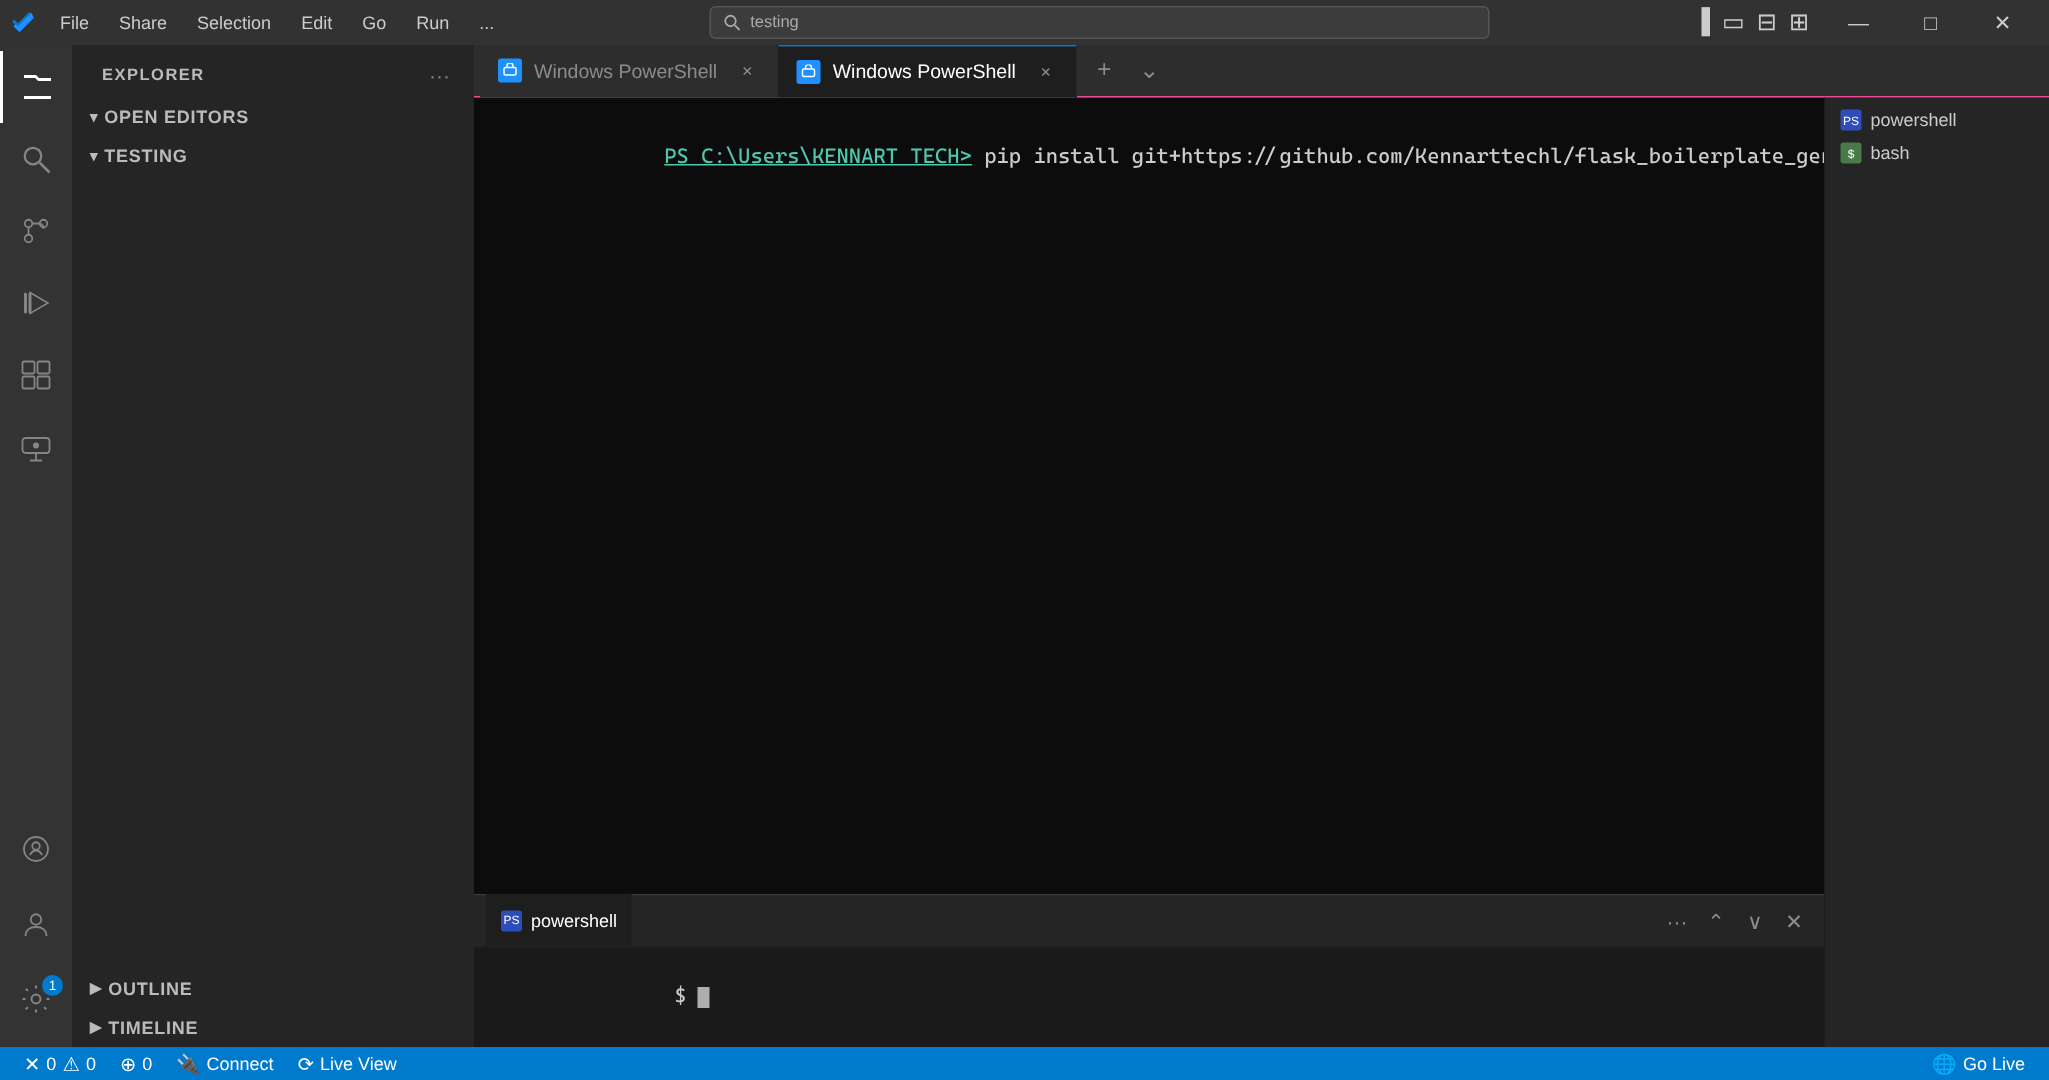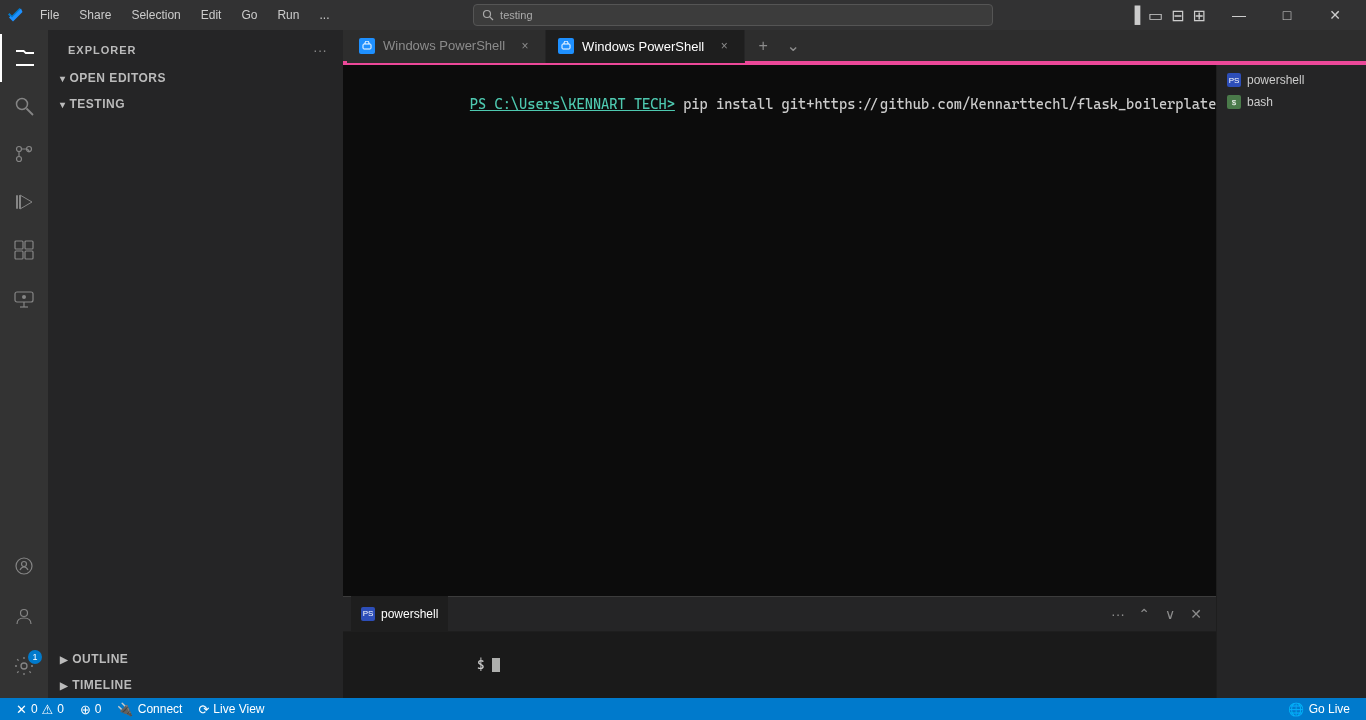--- a/index.html
+++ b/index.html
@@ -140,21 +140,21 @@
     .activity-bottom {
       display: flex;
       flex-direction: column;
       align-items: center;
       padding-bottom: 8px;
       gap: 2px;
     }
 
     
     .sidebar {
-      width: 295px;
+      width: 268px;
       background: #252526;
       display: flex;
       flex-direction: column;
       flex-shrink: 0;
       overflow: hidden;
     }
     .sidebar-header {
       display: flex;
       align-items: center;
       justify-content: space-between;
@@ -214,21 +214,21 @@
       overflow: hidden;
     }
 
     
     .tab-bar {
       display: flex;
       align-items: center;
       background: #2d2d2d;
       height: 35px;
       flex-shrink: 0;
-      border-bottom: 4px solid #ec4899;
+      border-bottom: 1px solid #ec4899;
       padding: 0 4px;
     }
     .tab {
       display: flex;
       align-items: center;
       height: 35px;
       padding: 0 12px;
       cursor: pointer;
       font-size: 13px;
       color: #8c8c8c;

